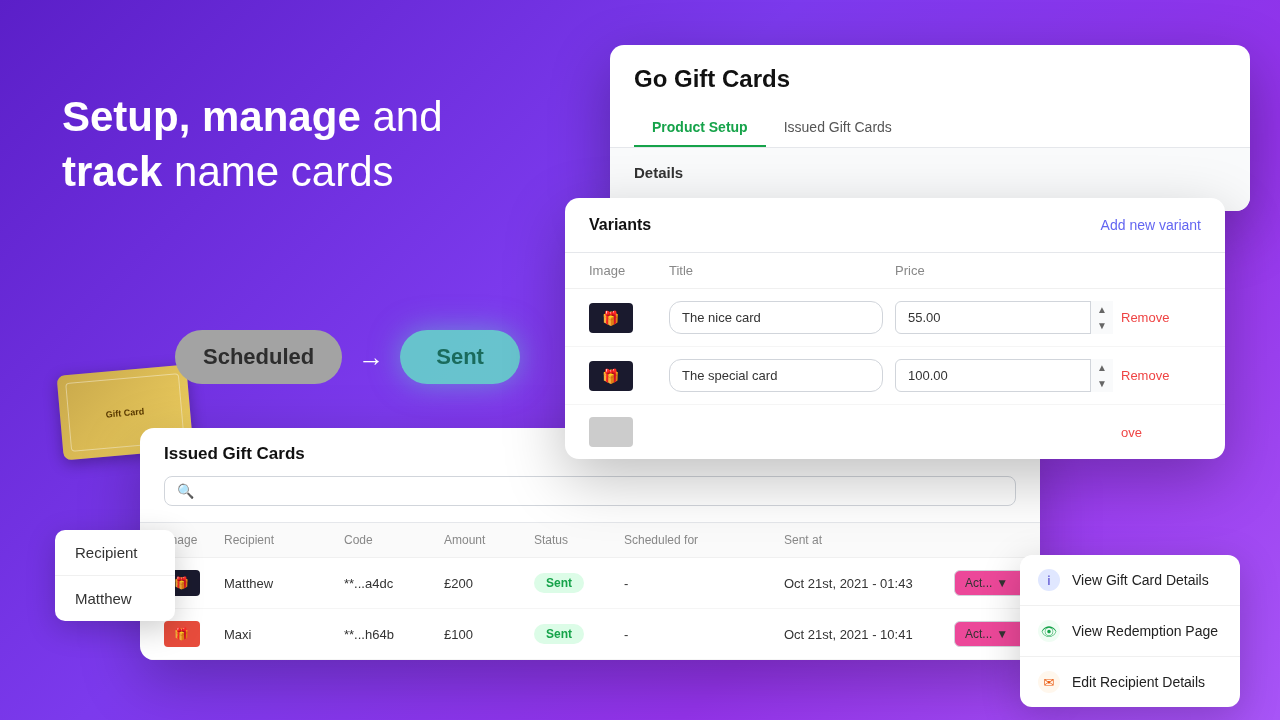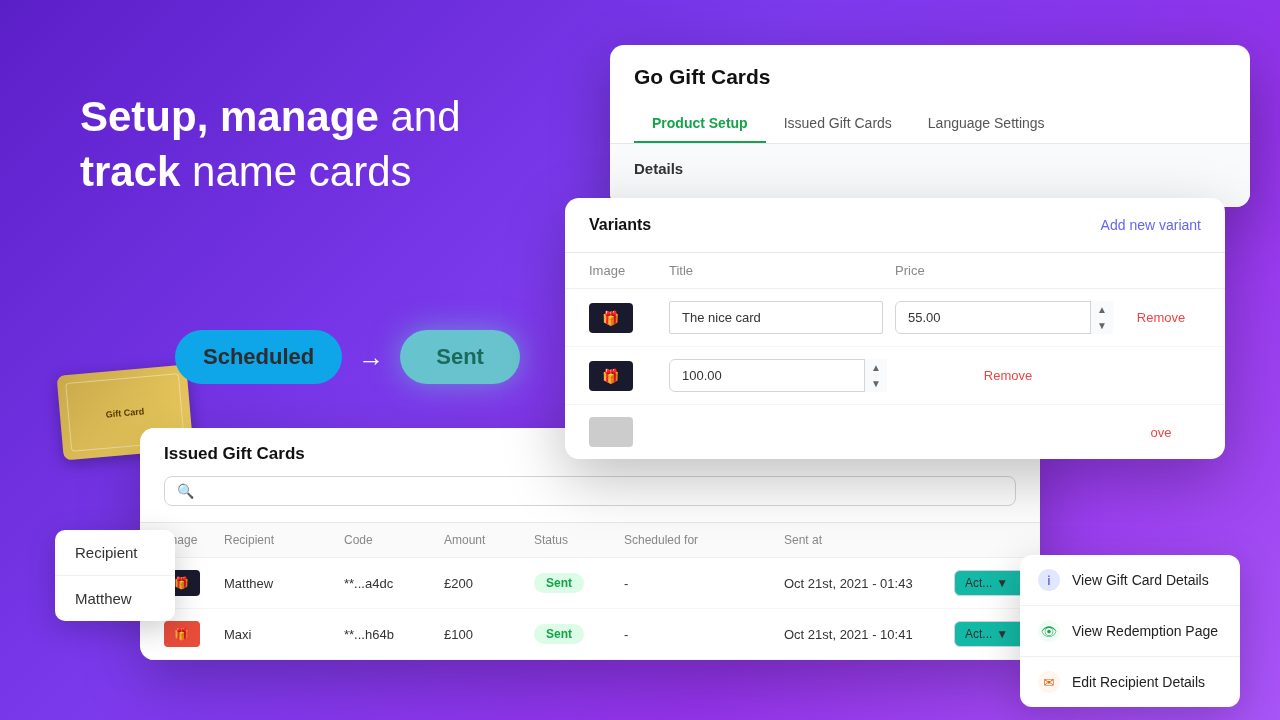--- a/index.html
+++ b/index.html
@@ -9,21 +9,21 @@
       overflow: hidden;
       font-family: -apple-system, BlinkMacSystemFont, 'Segoe UI', sans-serif;
       background: linear-gradient(135deg, #5b1fc8 0%, #7c3aed 40%, #9333ea 70%, #a855f7 100%);
       position: relative;
     }
 
     
     .hero-text {
       position: absolute;
       top: 90px;
-      left: 80px;
+      left: 62px;
       color: white;
       z-index: 1;
     }
     .hero-text h1 {
       font-size: 42px;
       font-weight: 700;
       line-height: 1.3;
     }
     .hero-text h1 span.bold { font-weight: 900; }
     .hero-text h1 span.light { font-weight: 400; }
@@ -32,21 +32,21 @@
     .status-flow {
       position: absolute;
       top: 330px;
       left: 175px;
       display: flex;
       align-items: center;
       gap: 16px;
       z-index: 10;
     }
     .status-badge-scheduled {
-      background: #0ea5e9;
+      background: #a3a3a3;
       color: #2d2d2d;
       font-weight: 700;
       font-size: 22px;
       padding: 14px 28px;
       border-radius: 50px;
     }
     .arrow {
       font-size: 26px;
       color: white;
     }
@@ -130,21 +130,21 @@
       border-radius: 14px;
       box-shadow: 0 20px 60px rgba(0,0,0,0.3);
       z-index: 15;
       overflow: hidden;
     }
     .app-header {
       padding: 20px 24px 0;
       border-bottom: 1px solid #e5e7eb;
     }
     .app-title {
-      font-size: 21px;
+      font-size: 24px;
       font-weight: 700;
       color: #111;
       margin-bottom: 16px;
     }
     .app-tabs {
       display: flex;
       gap: 0;
     }
     .tab {
       padding: 10px 18px;
@@ -230,21 +230,21 @@
       height: 30px;
       border-radius: 4px;
       background: #1a1a2e;
       display: flex;
       align-items: center;
       justify-content: center;
       font-size: 14px;
     }
     .variant-input {
       border: 1px solid #d1d5db;
-      border-radius: 2px;
+      border-radius: 12px;
       padding: 8px 12px;
       font-size: 13px;
       color: #333;
       margin-right: 12px;
       width: calc(100% - 12px);
     }
     .price-input-wrap {
       position: relative;
       margin-right: 8px;
     }
@@ -271,21 +271,21 @@
       background: #f9fafb;
       cursor: pointer;
       font-size: 10px;
       color: #666;
       padding: 0 6px;
     }
     .remove-link {
       font-size: 13px;
       color: #ef4444;
       cursor: pointer;
-      text-align: center;
+      text-align: left;
     }
     .variant-row-partial {
       display: grid;
       grid-template-columns: 80px 1fr 1fr 80px;
       padding: 12px 24px;
       align-items: center;
       gap: 34px;
     }
 
     
@@ -373,21 +373,21 @@
     .sent-badge {
       background: #dcfce7;
       color: #16a34a;
       font-size: 12px;
       font-weight: 600;
       padding: 3px 12px;
       border-radius: 20px;
       display: inline-block;
     }
     .action-btn {
-      background: #14b8a6;
+      background: #ec4899;
       border: 1px solid #d1d5db;
       border-radius: 6px;
       padding: 5px 10px;
       font-size: 12px;
       color: #333;
       cursor: pointer;
       display: flex;
       align-items: center;
       gap: 4px;
     }
@@ -454,21 +454,20 @@
   <div class="row">Recipient</div>
   <div class="row">Matthew</div>
 </div>
 
 <div class="app-window">
   <div class="app-header">
     <div class="app-title">Go Gift Cards</div>
     <div class="app-tabs">
       <div class="tab active">Product Setup</div>
       <div class="tab">Issued Gift Cards</div>
-      <div class="tab">Language Settings</div>
     </div>
   </div>
   <div class="app-body">
     <div class="section-title">Details</div>
   </div>
 </div>
 
 <div class="variants-panel">
   <div class="variants-header">
     <div class="variants-title">Variants</div>
@@ -494,20 +493,23 @@
         <button class="spinner-btn">▲</button>
         <button class="spinner-btn">▼</button>
       </div>
     </div>
     <div class="remove-link">Remove</div>
   </div>
 
   <div class="variant-row">
     <div>
       <div class="variant-thumb">🎁</div>
+    </div>
+    <div>
+      <input class="variant-input" value="The special card" style="">
     </div>
     <div class="price-input-wrap">
       <input class="price-input" value="100.00" style="">
       <div class="price-spinners">
         <button class="spinner-btn">▲</button>
         <button class="spinner-btn">▼</button>
       </div>
     </div>
     <div class="remove-link">Remove</div>
   </div>

